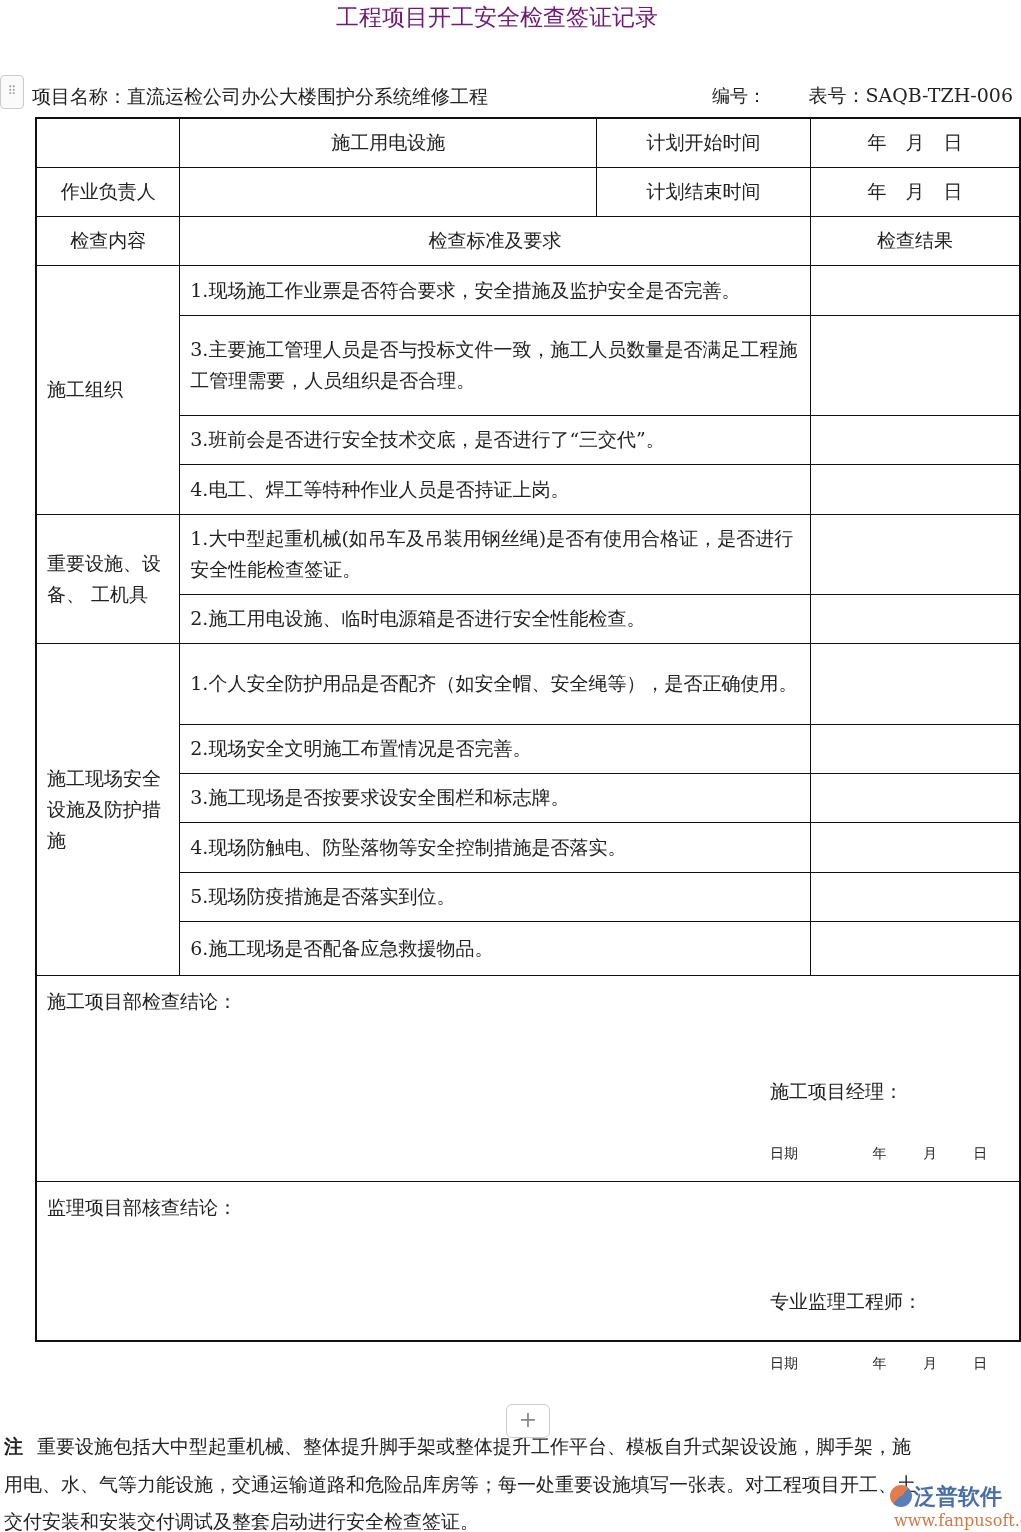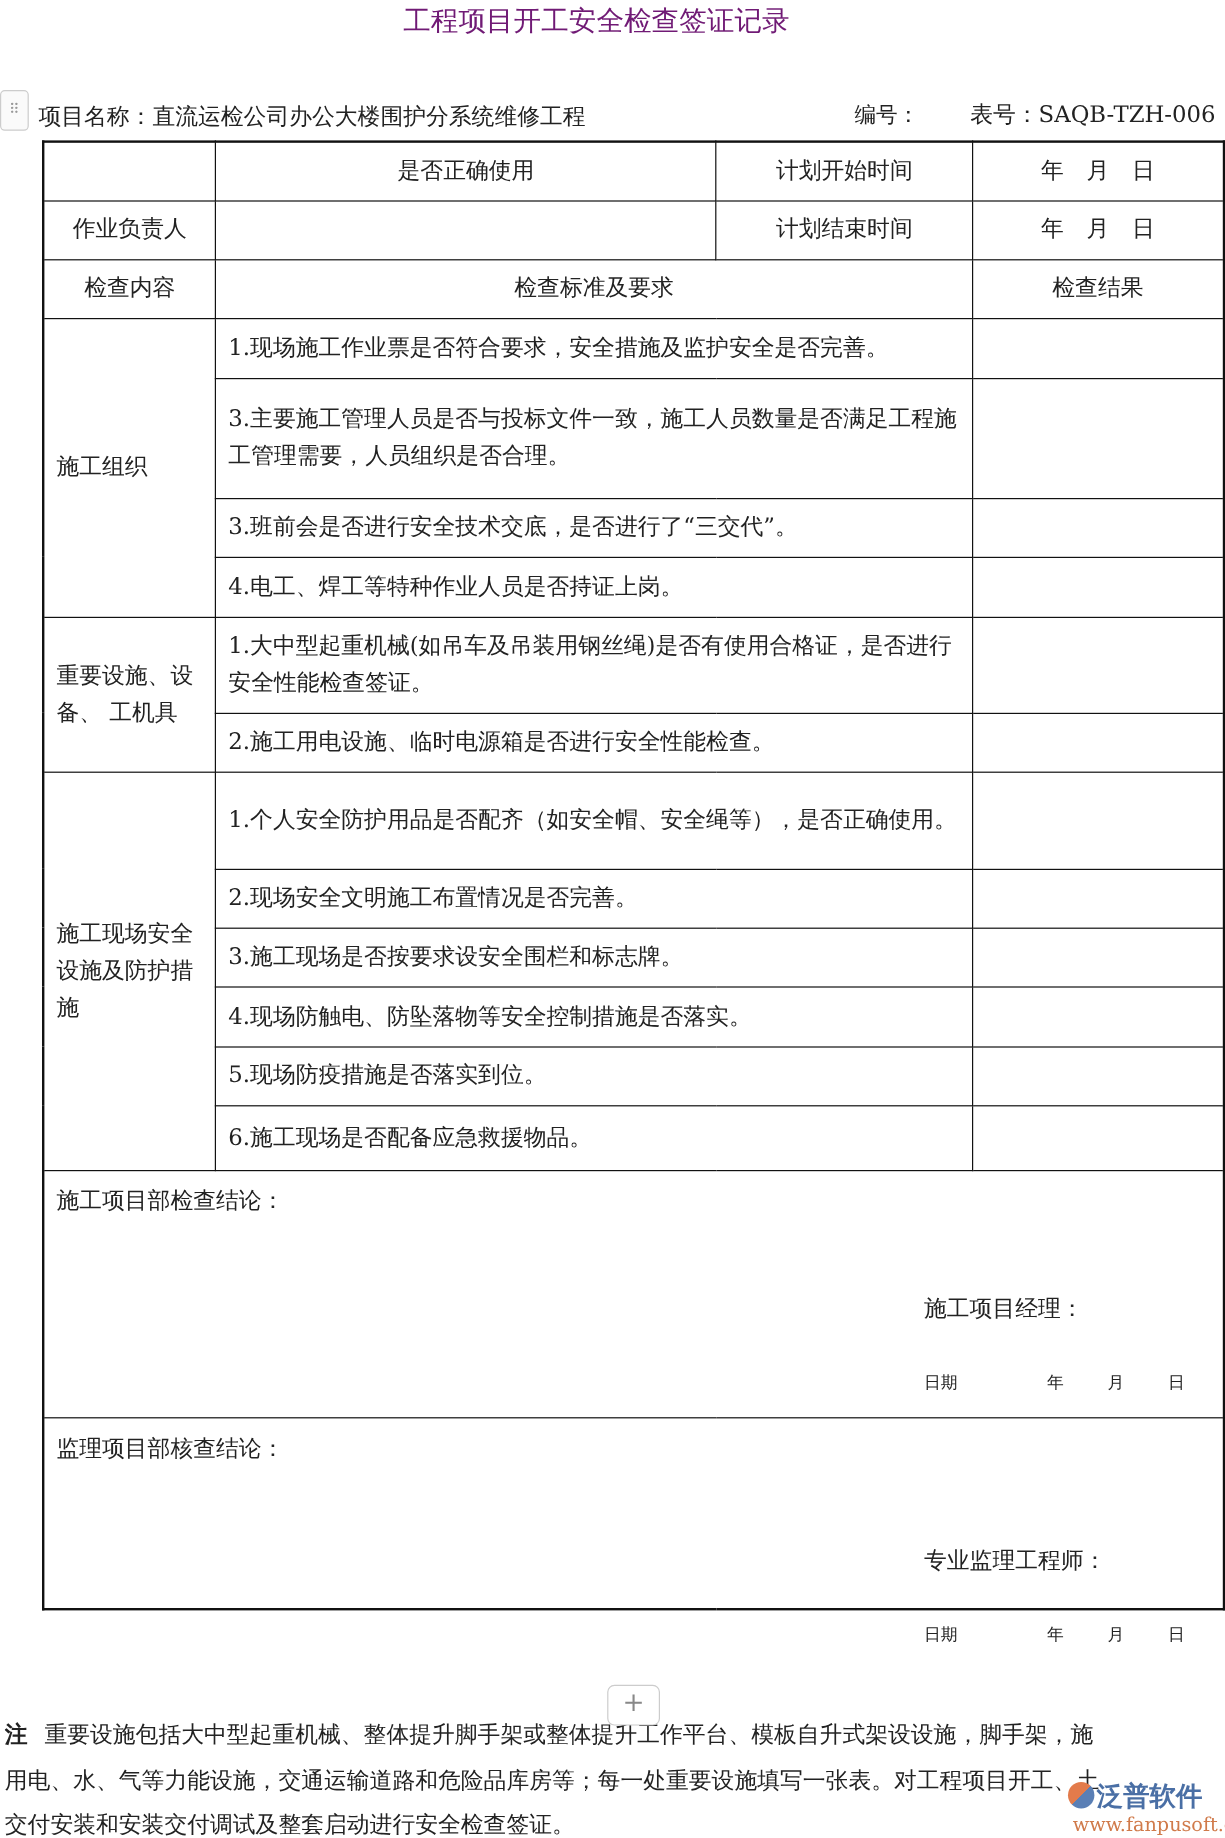--- a/index.html
+++ b/index.html
@@ -36,21 +36,21 @@
 <table class="main">
   <colgroup>
     <col style="width:144px">
       <col style="width:418px">
       <col style="width:214px">
       <col style="width:210px">
   </colgroup>
   <tbody>
       <tr style="height:49px">
     <td></td>
-    <td class="c">是否正确使用</td>
+    <td class="c">施工用电设施</td>
     <td class="c">计划开始时间</td>
     <td class="c">年　月　日</td>
   </tr>
   <tr style="height:49px">
     <td class="c">作业负责人</td>
     <td></td>
     <td class="c">计划结束时间</td>
     <td class="c">年　月　日</td>
   </tr>
   <tr style="height:49px">

